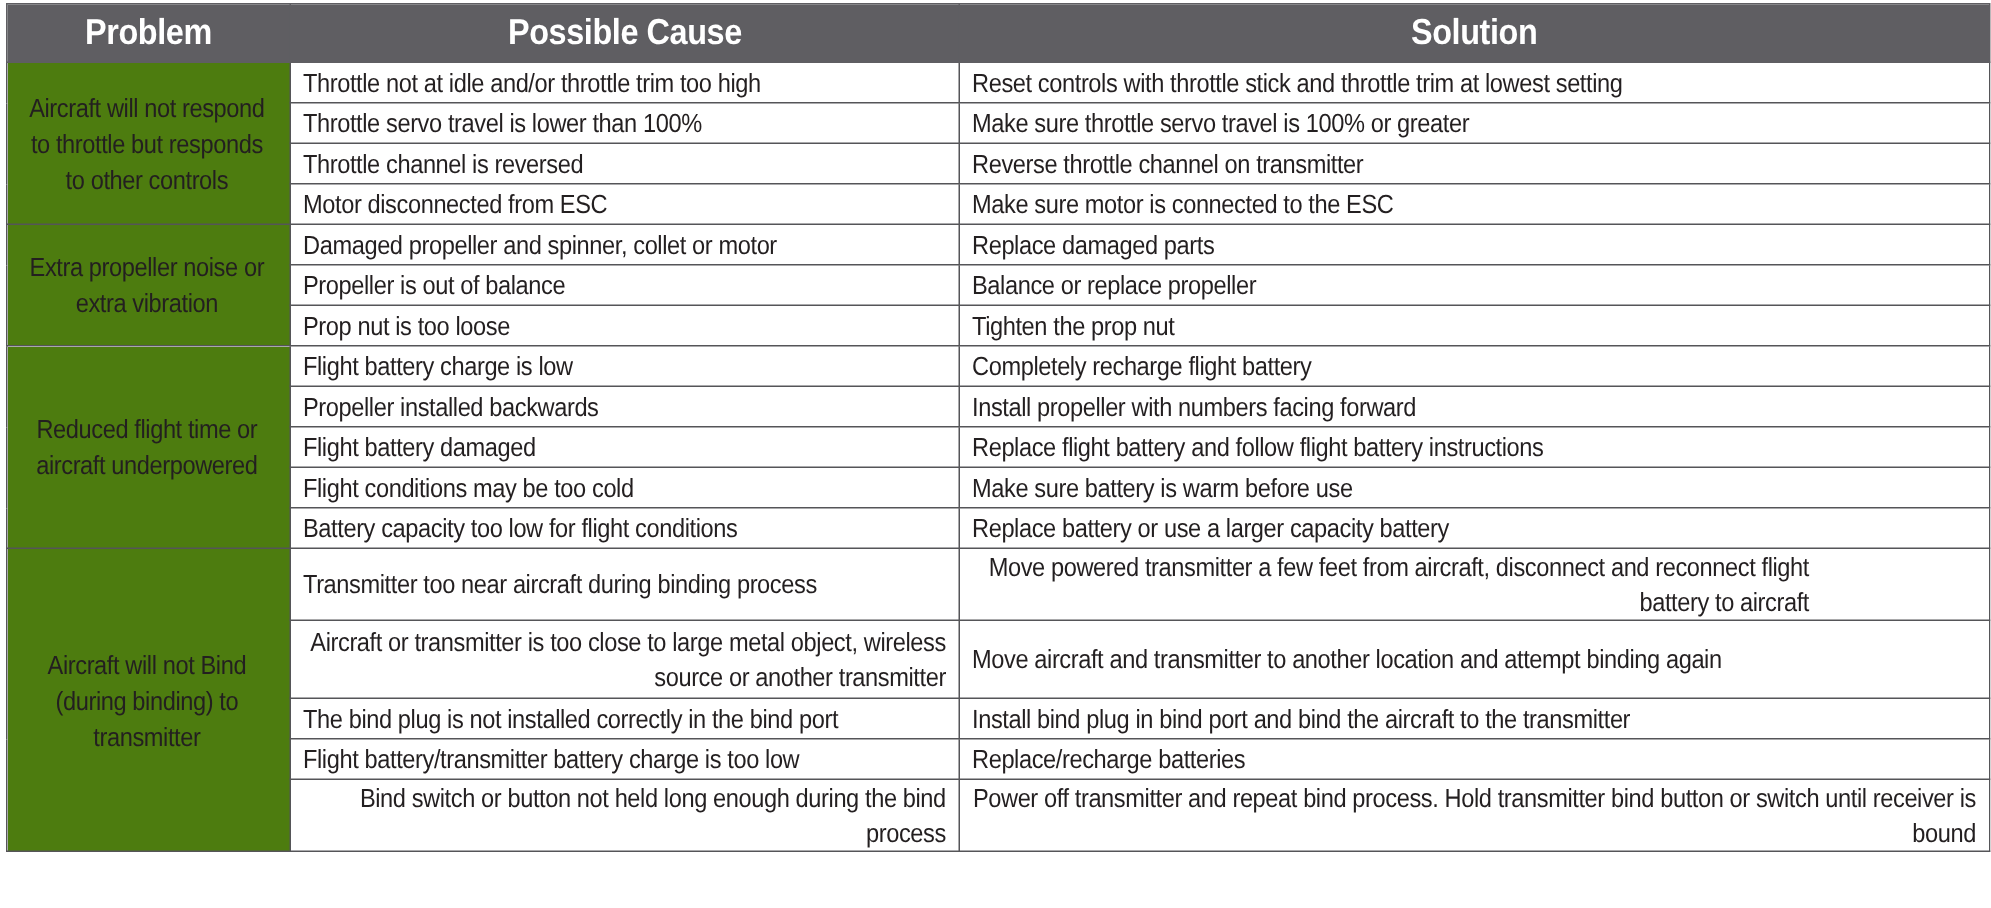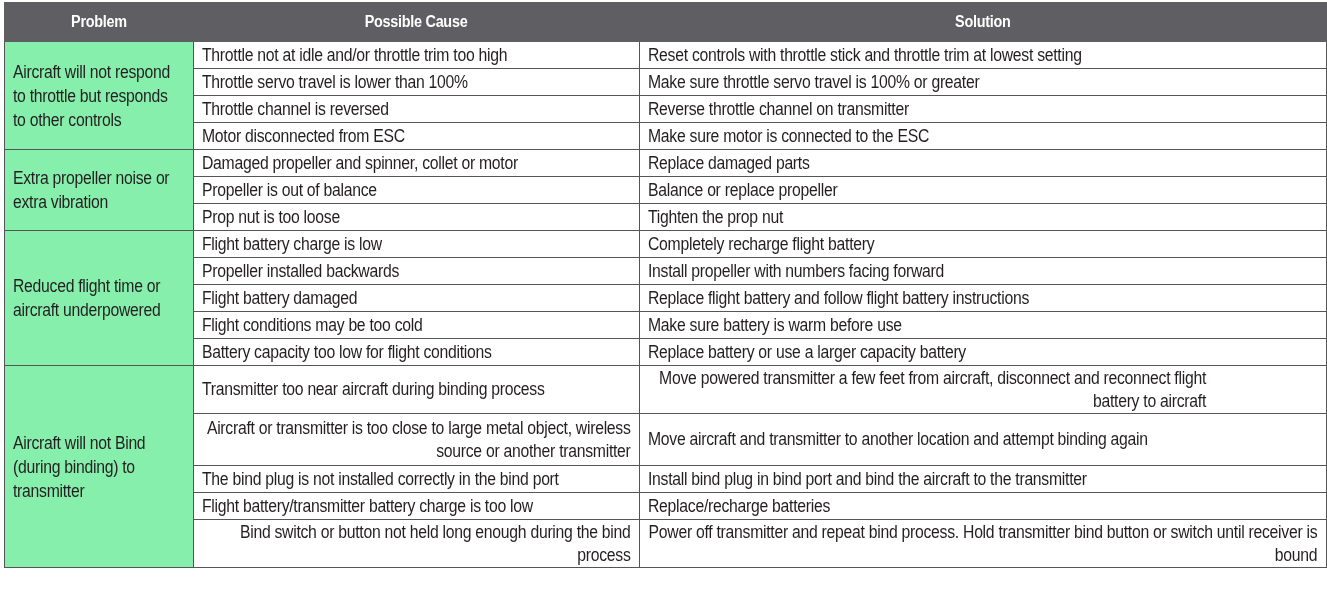--- a/index.html
+++ b/index.html
@@ -14,43 +14,44 @@
     color: #231f20;
     letter-spacing: -0.3px;
   }
   table.ts col.c1 { width: 189px; }
   table.ts col.c2 { width: 446px; }
   table.ts col.c3 { width: 687px; }
   table.ts th {
     background: #5f5e62;
     color: #ffffff;
     font-weight: bold;
-    font-size: 16px;
+    font-size: 24px;
     height: 38px;
     padding: 0;
     text-align: center;
     border: 1.5px solid #5f5e62;
     border-left: 1.5px solid #8a898c;
     transform-origin: center;
   }
   table.ts th:first-child { border-left: 1.5px solid #5f5e62; }
   table.ts td {
     border: 1.5px solid #555558;
     padding: 0 8px;
     vertical-align: middle;
     line-height: 23px;
     height: 26px;
     white-space: nowrap;
     overflow: hidden;
   }
   table.ts td.prob {
-    background: #86efac;
+    background: #4d7c0f;
     white-space: normal;
     padding: 0 10px 0 8px;
     line-height: 24px;
+    text-align: center;
   }
   table.ts td.wrap { white-space: normal; text-align: right; }
   tr.tall td.c { height: 47px; }
   tr.tall2 td.c { height: 51px; }
   .cond { display: inline-block; transform: scaleX(0.9); transform-origin: left center; }
   td.wrap .cond { display: block; width: 111%; }
   td.prob .cond { display: block; width: 111%; }
   th .cond { transform-origin: center; }
 </style>
 </head>

